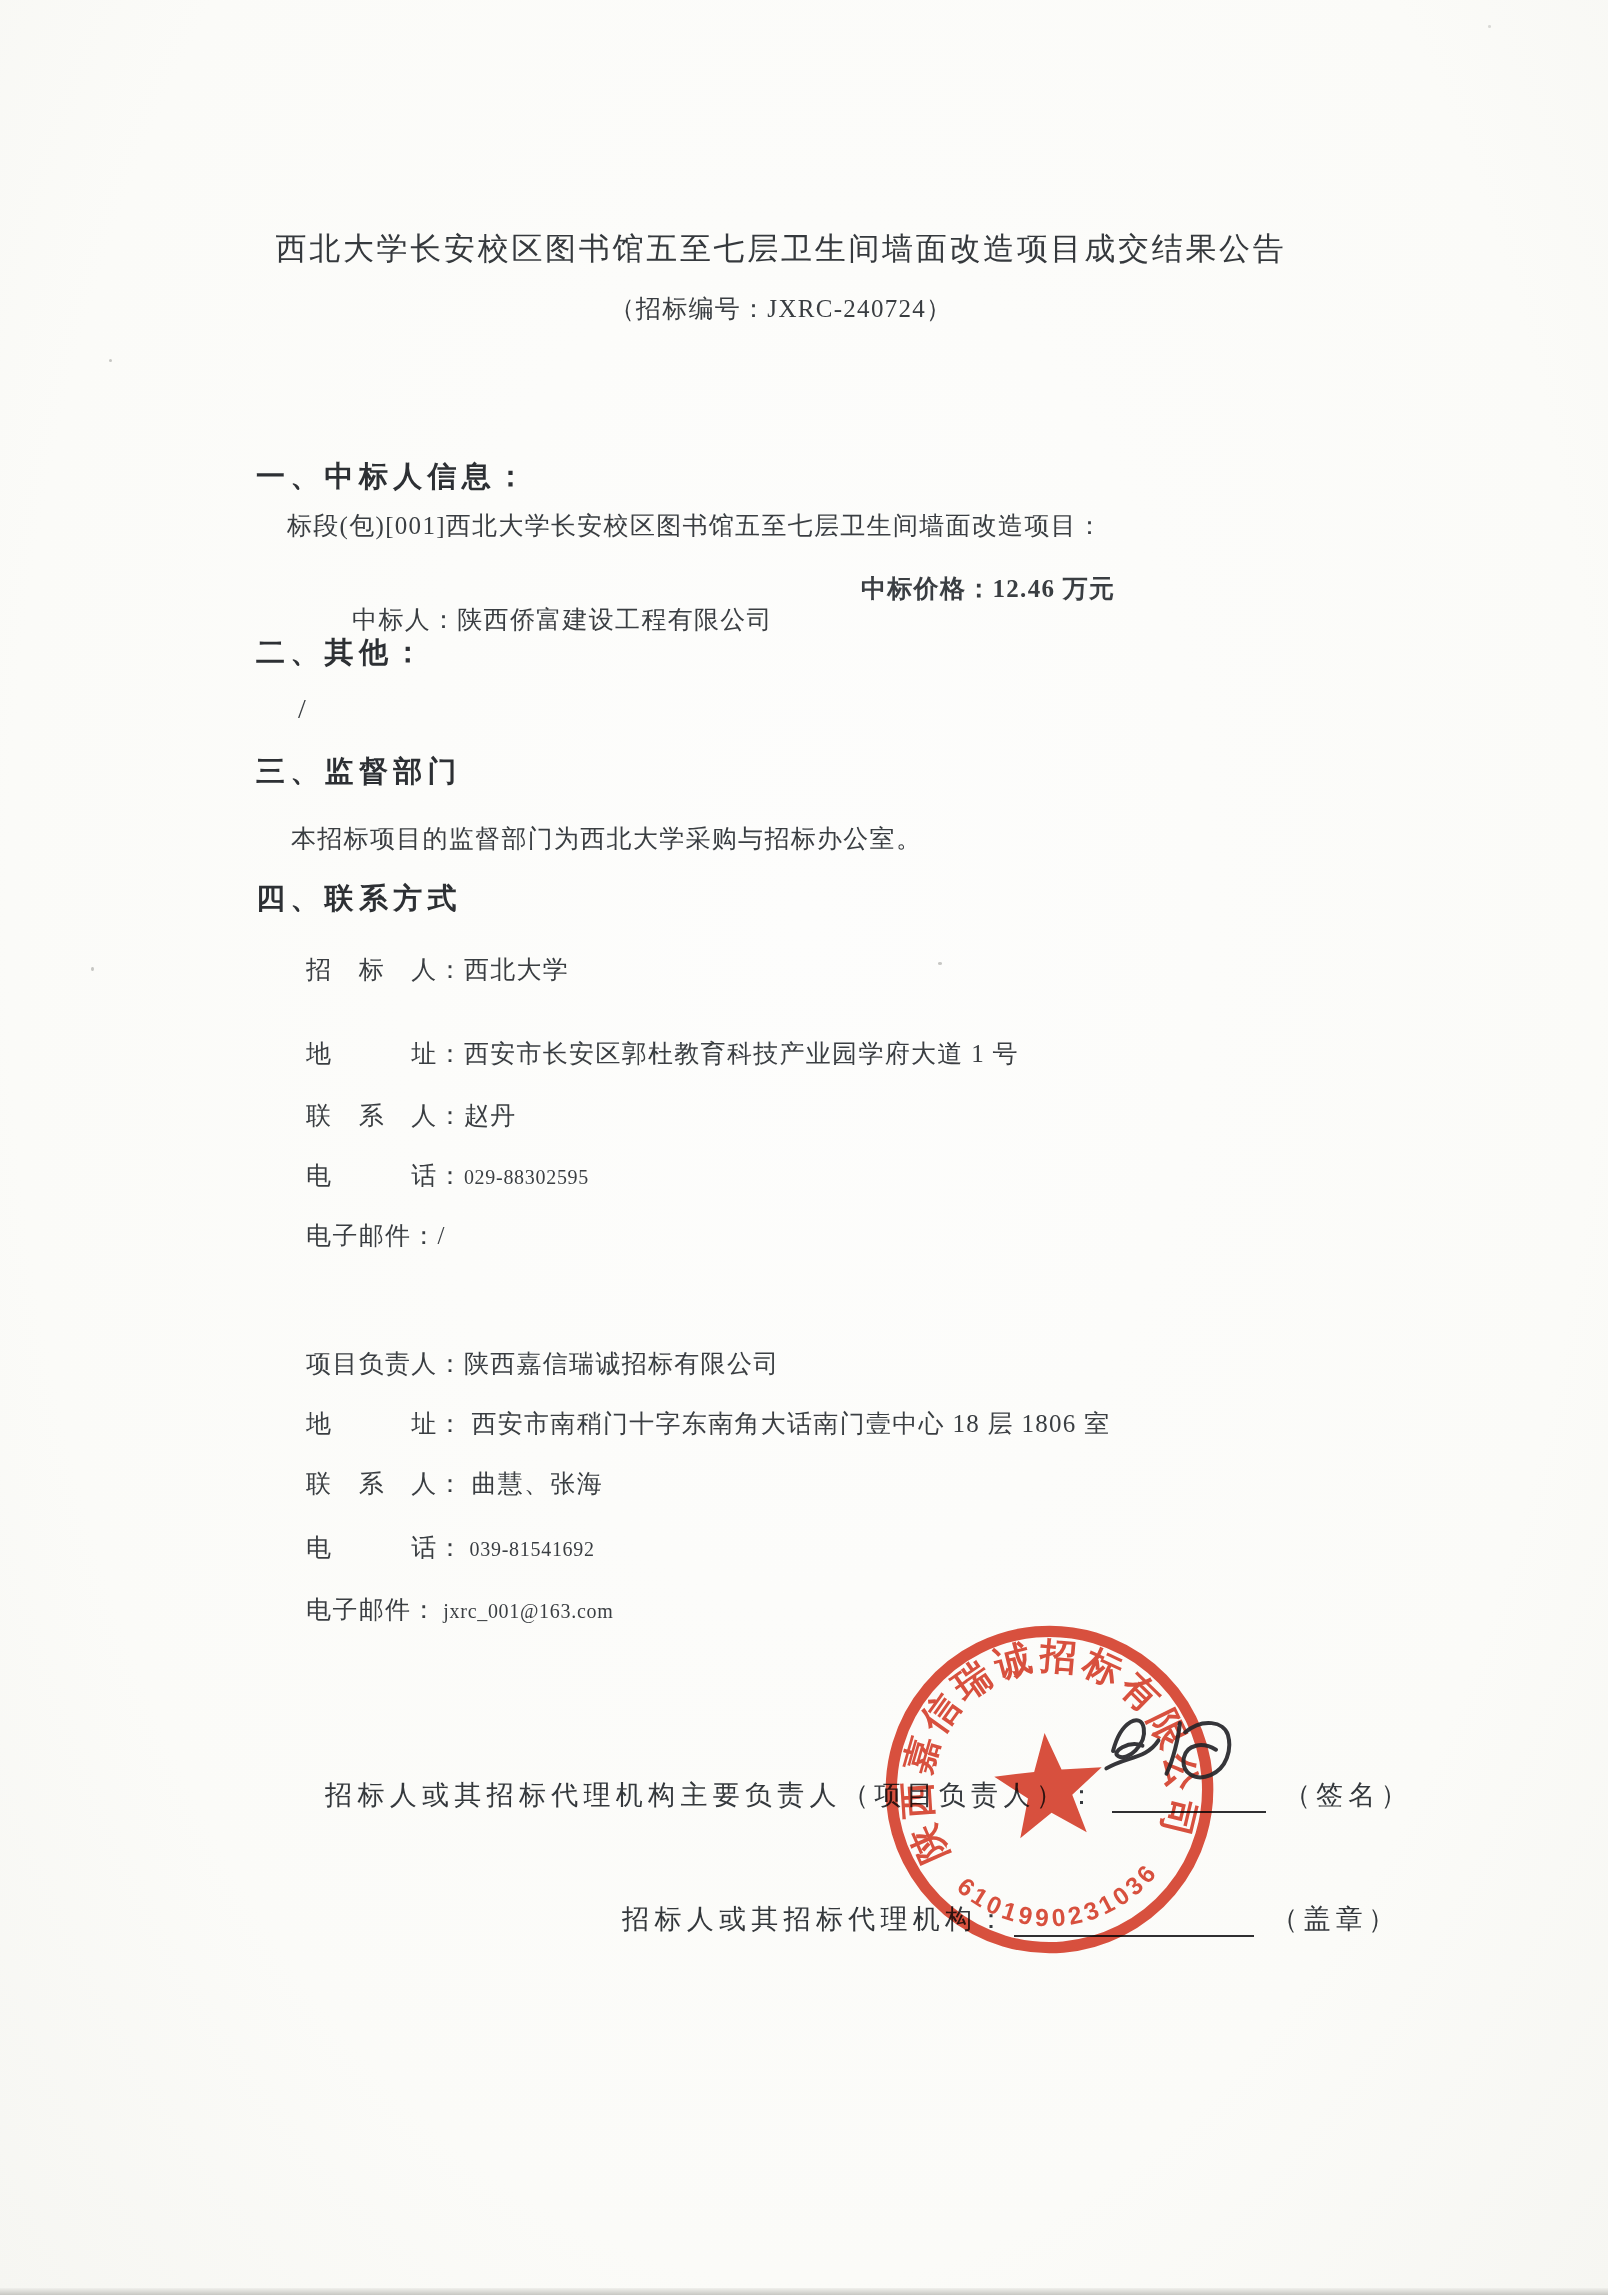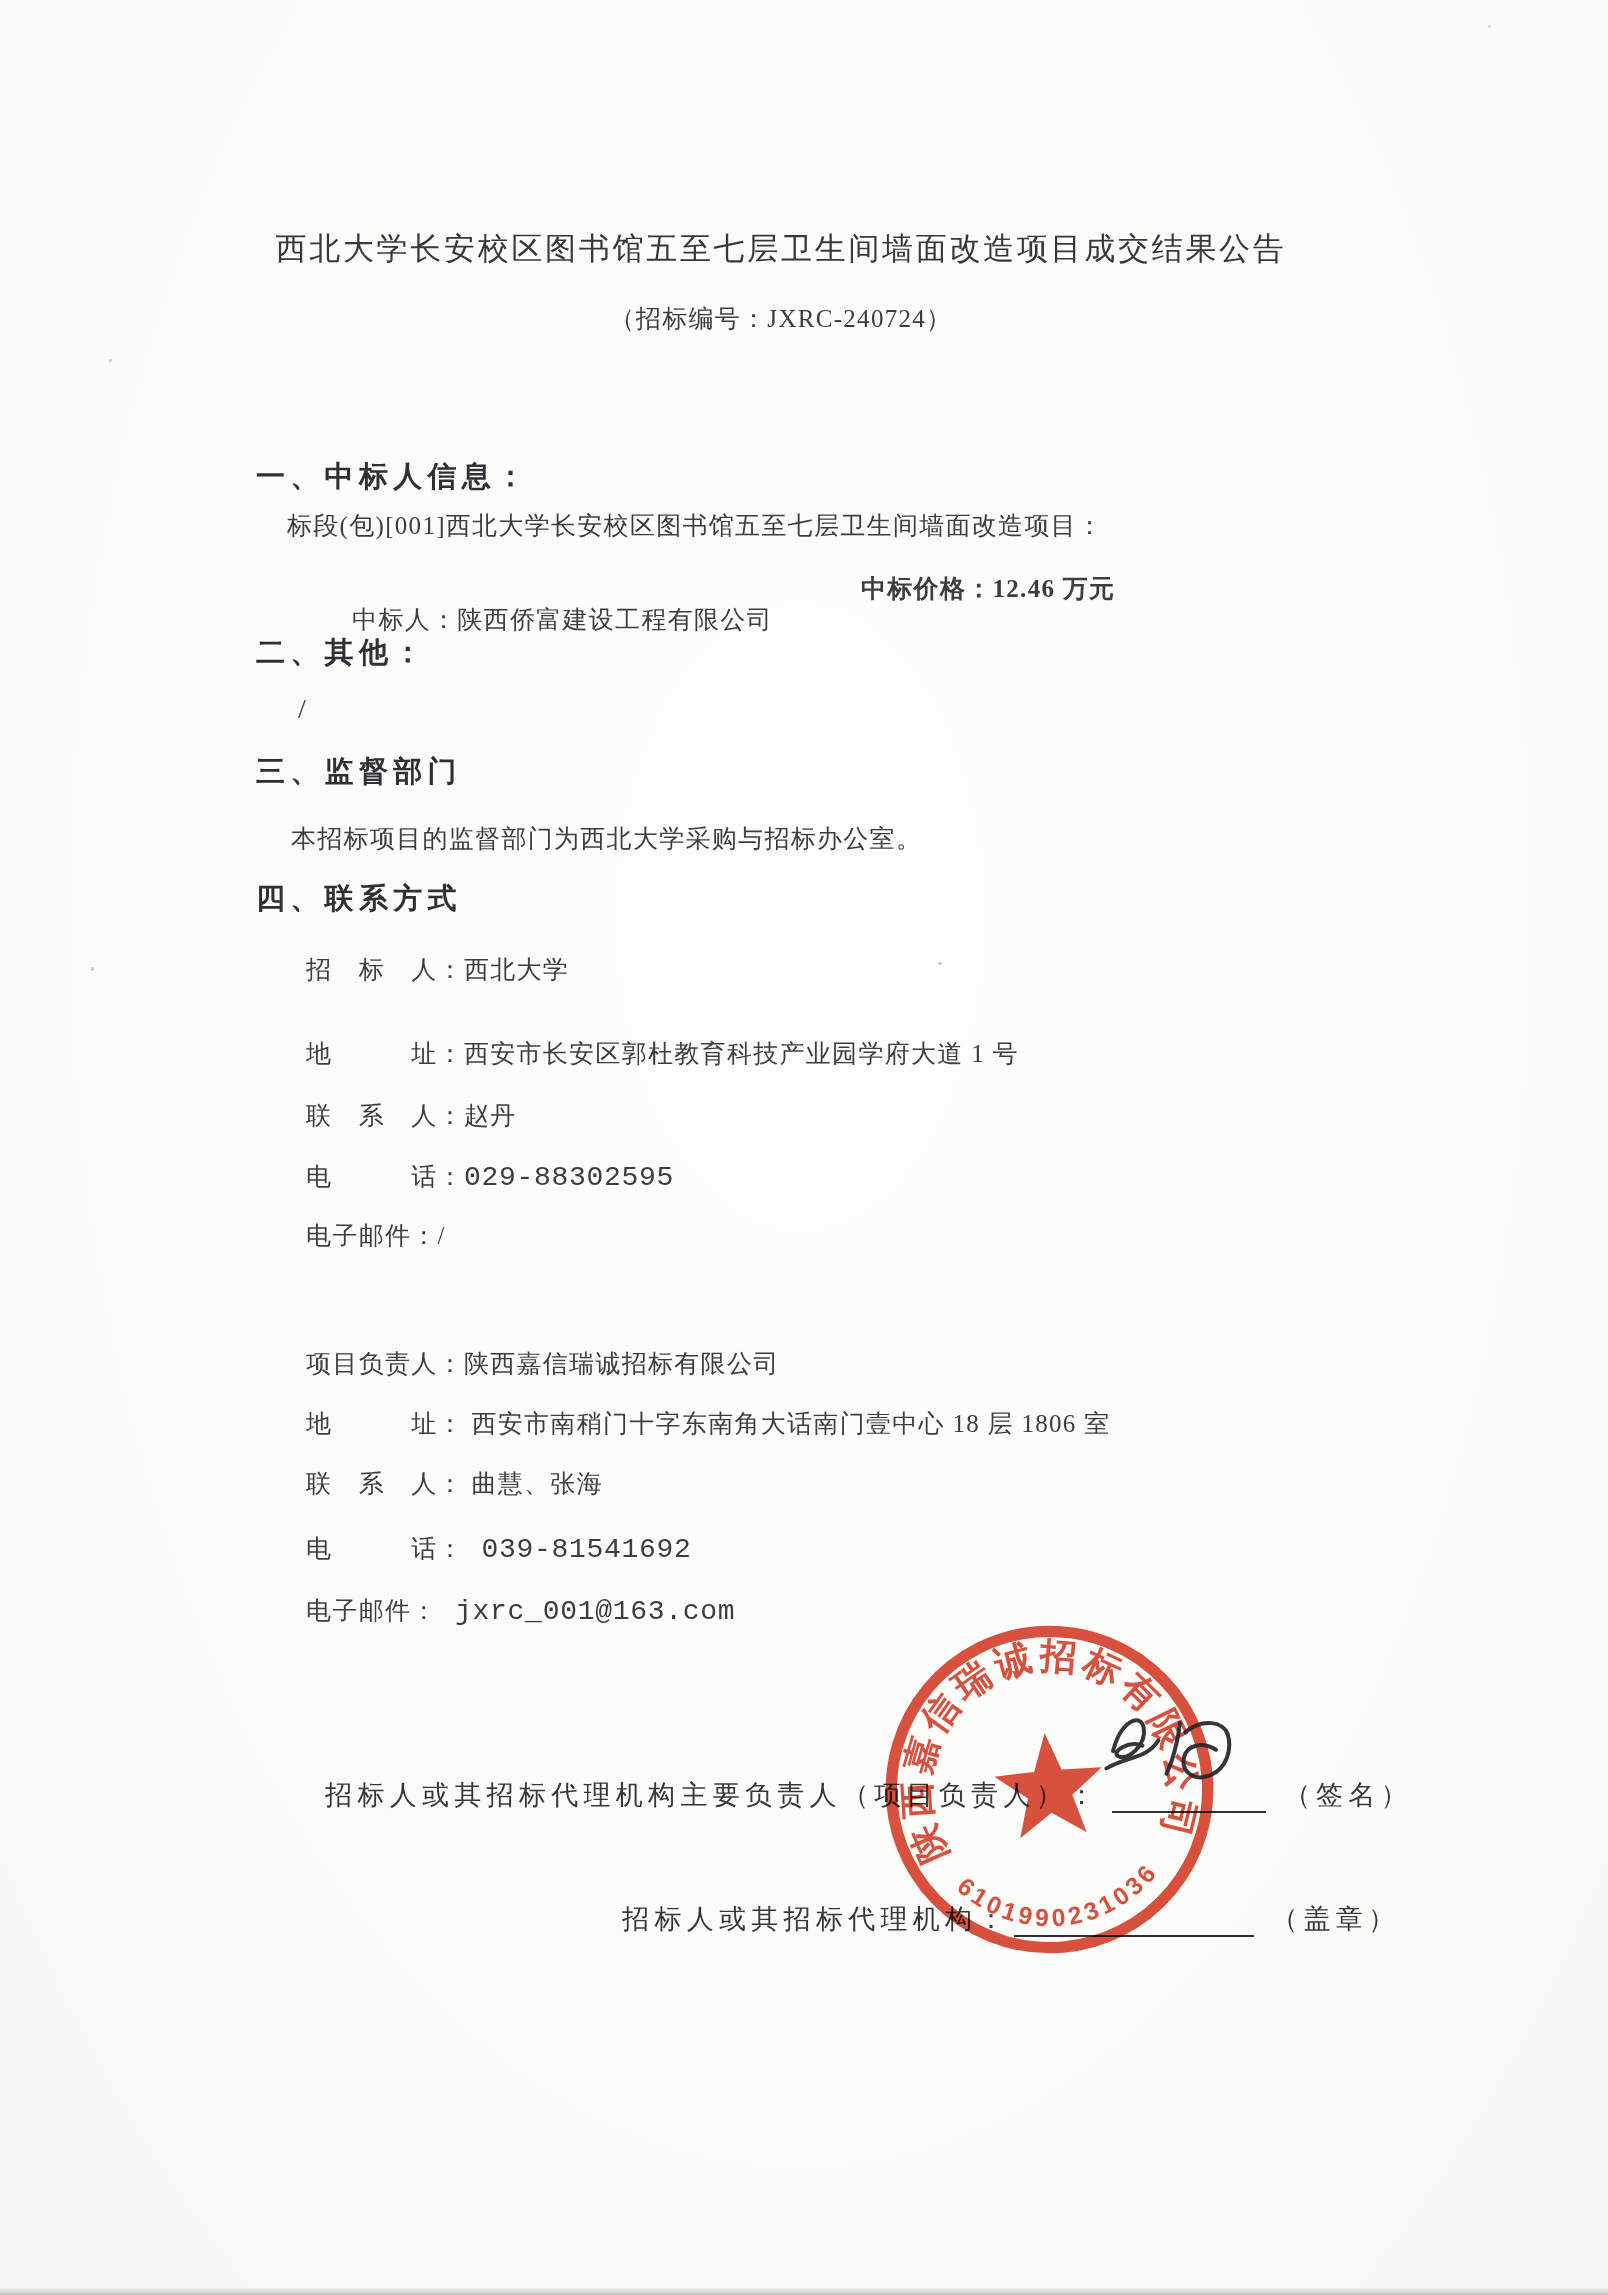--- a/index.html
+++ b/index.html
@@ -8,39 +8,39 @@
     background:radial-gradient(ellipse at 50% 40%, #fdfdfc 0%, #fbfbf8 70%, #f6f6f2 100%);
     font-family:"Liberation Serif","DejaVu Serif",serif;
     color:#3a3e42;
   }
   .line{position:absolute;white-space:pre;font-size:25px;letter-spacing:1.3px;line-height:1.25;}
   .center{left:0;width:1562px;text-align:center;}
   .title{font-size:31px;letter-spacing:2.7px;color:#35393d;}
   .subtitle{font-size:25px;letter-spacing:1.3px;color:#393d41;}
   .h{font-family:"Liberation Sans","DejaVu Sans",sans-serif;font-weight:700;
      font-size:29px;letter-spacing:5.3px;color:#2d3034;}
-  .mono{font-family:Liberation Mono, monospace;font-size:28px;letter-spacing:0.7px;}
+  .mono{font-family:Liberation Serif, serif;font-size:20px;letter-spacing:0.7px;}
   .sig{font-size:27px;letter-spacing:5.3px;color:#34383c;}
   .u{display:inline-block;border-bottom:2px solid #2f2f31;vertical-align:-9.4px;height:6.7px;}
   .u-sign{width:154px;margin-left:12px;margin-right:17.4px;}
   .u-seal{width:240px;margin-left:4px;margin-right:17.4px;}
   .pricepos{position:absolute;left:524px;top:0;white-space:pre;font-weight:bold;}
   .stamp{position:absolute;left:876px;top:1616px;width:347px;height:347px;
          mix-blend-mode:multiply;opacity:0.92;transform:rotate(-5deg);}
   .signature{position:absolute;left:1097px;top:1696px;z-index:3;}
   .speck{position:absolute;background:#9a9a98;border-radius:50%;opacity:.55;}
   .bottom-edge{position:absolute;left:0;bottom:0;width:1609px;height:6.7px;
                background:linear-gradient(#f0f0ec,#c7c7c2);}
   .stamp-font{font-family:"Liberation Sans","DejaVu Sans",sans-serif;font-weight:700;}
 </style>
 </head>
 <body>
 
 <div class="line center title" style="top:230px;">西北大学长安校区图书馆五至七层卫生间墙面改造项目成交结果公告</div>
-<div class="line center subtitle" style="top:303px;">（招标编号：JXRC-240724）</div>
+<div class="line center subtitle" style="top:293px;">（招标编号：JXRC-240724）</div>
 
 <div class="line h" style="top:458px;left:256px;">一、中标人信息：</div>
 <div class="line" style="top:510px;left:287px;">标段(包)[001]西北大学长安校区图书馆五至七层卫生间墙面改造项目：</div>
 <div class="line" style="top:573px;left:337px;">
   <span>中标人：</span><span>陕西侨富建设工程有限公司</span>
   <span class="pricepos"><span>中标价格：</span><span>12.46 万元</span></span>
 </div>
 
 <div class="line h" style="top:634px;left:256px;">二、其他：</div>
 <div class="line" style="top:691px;left:298px;font-size:28px;">/</div>

